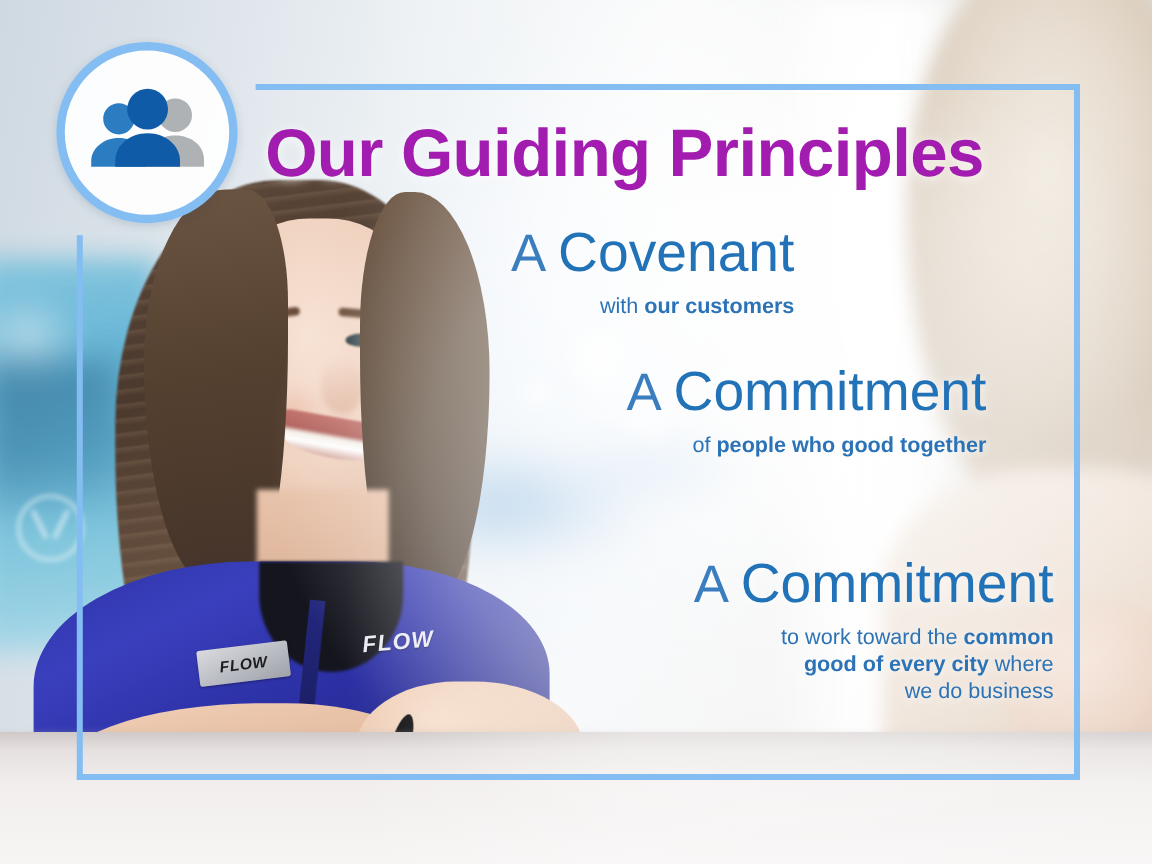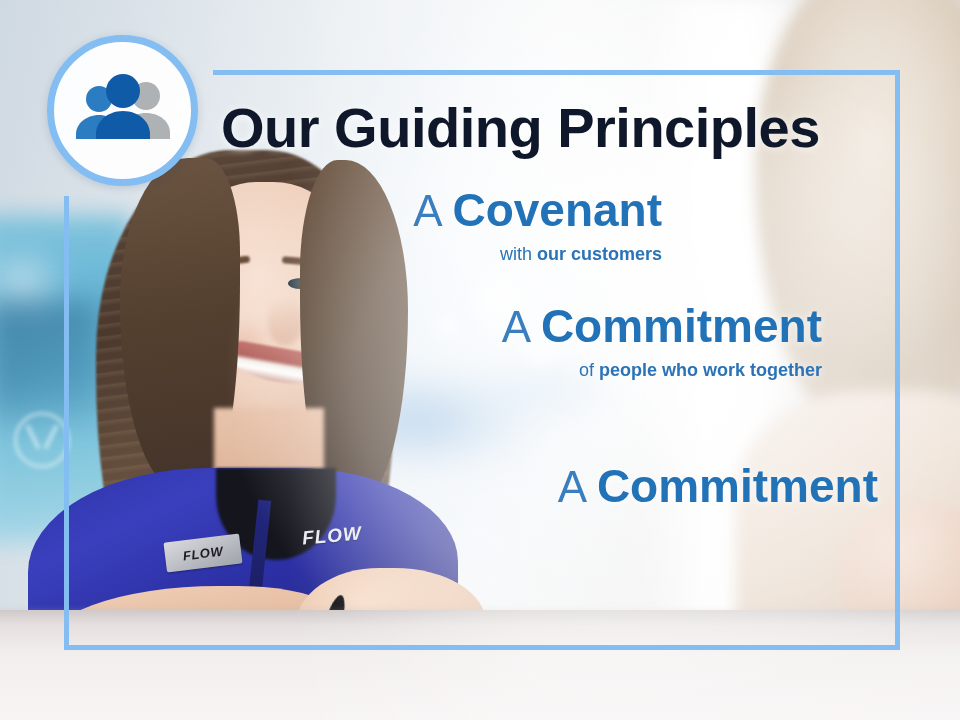--- a/index.html
+++ b/index.html
@@ -339,40 +339,40 @@
     box-shadow: 0 2px 8px rgba(40,70,110,0.18);
   }
   .badge-circle svg { display: block; }
 
   
   .headline {
     position: absolute;
     left: 221px; top: 95px;
     font-size: 56px;
     font-weight: bold;
-    color: #0f172a;
+    color: #a21caf;
     letter-spacing: -0.5px;
     white-space: nowrap;
     text-shadow: 0 1px 10px rgba(255,255,255,0.8);
   }
 
   .principle { position: absolute; text-align: right; white-space: nowrap; }
 
   .p-title {
     font-size: 46px;
     line-height: 1.06;
     color: #2272b8;
     text-shadow: 0 1px 9px rgba(255,255,255,0.85);
   }
   .p-title .art {
     font-weight: normal;
     color: #3b7ec0;
     font-size: 44px;
   }
-  .p-title .word { font-weight: bold; }
+  .p-title .word { font-weight: normal; }
 
   .p-sub {
     font-size: 18px;
     line-height: 1.26;
     color: #2b73b6;
     margin-top: 8px;
     text-shadow: 0 1px 8px rgba(255,255,255,0.85);
   }
   .p-sub b { font-weight: bold; }
   .p-sub .reg { font-weight: normal; }
@@ -461,21 +461,26 @@
   <div class="principle principle-1">
     <div class="p-title"><span class="art">A </span><span class="word">Covenant</span></div>
     <div class="p-sub">
         <div><span class="reg">with </span><b>our customers</b></div>
       </div>
   </div>
 
   <div class="principle principle-2">
     <div class="p-title"><span class="art">A </span><span class="word">Commitment</span></div>
     <div class="p-sub">
-        <div><span class="reg">of </span><b>people who work together</b></div>
+        <div><span class="reg">of </span><b>people who good together</b></div>
       </div>
   </div>
 
   <div class="principle principle-3">
     <div class="p-title"><span class="art">A </span><span class="word">Commitment</span></div>
+    <div class="p-sub">
+        <div><span class="reg">to work toward the </span><b>common</b></div>
+        <div><b>good of every city</b><span class="reg"> where</span></div>
+        <div><span class="reg">we do business</span></div>
+      </div>
   </div>
 
 </div>
 
 </body></html>

